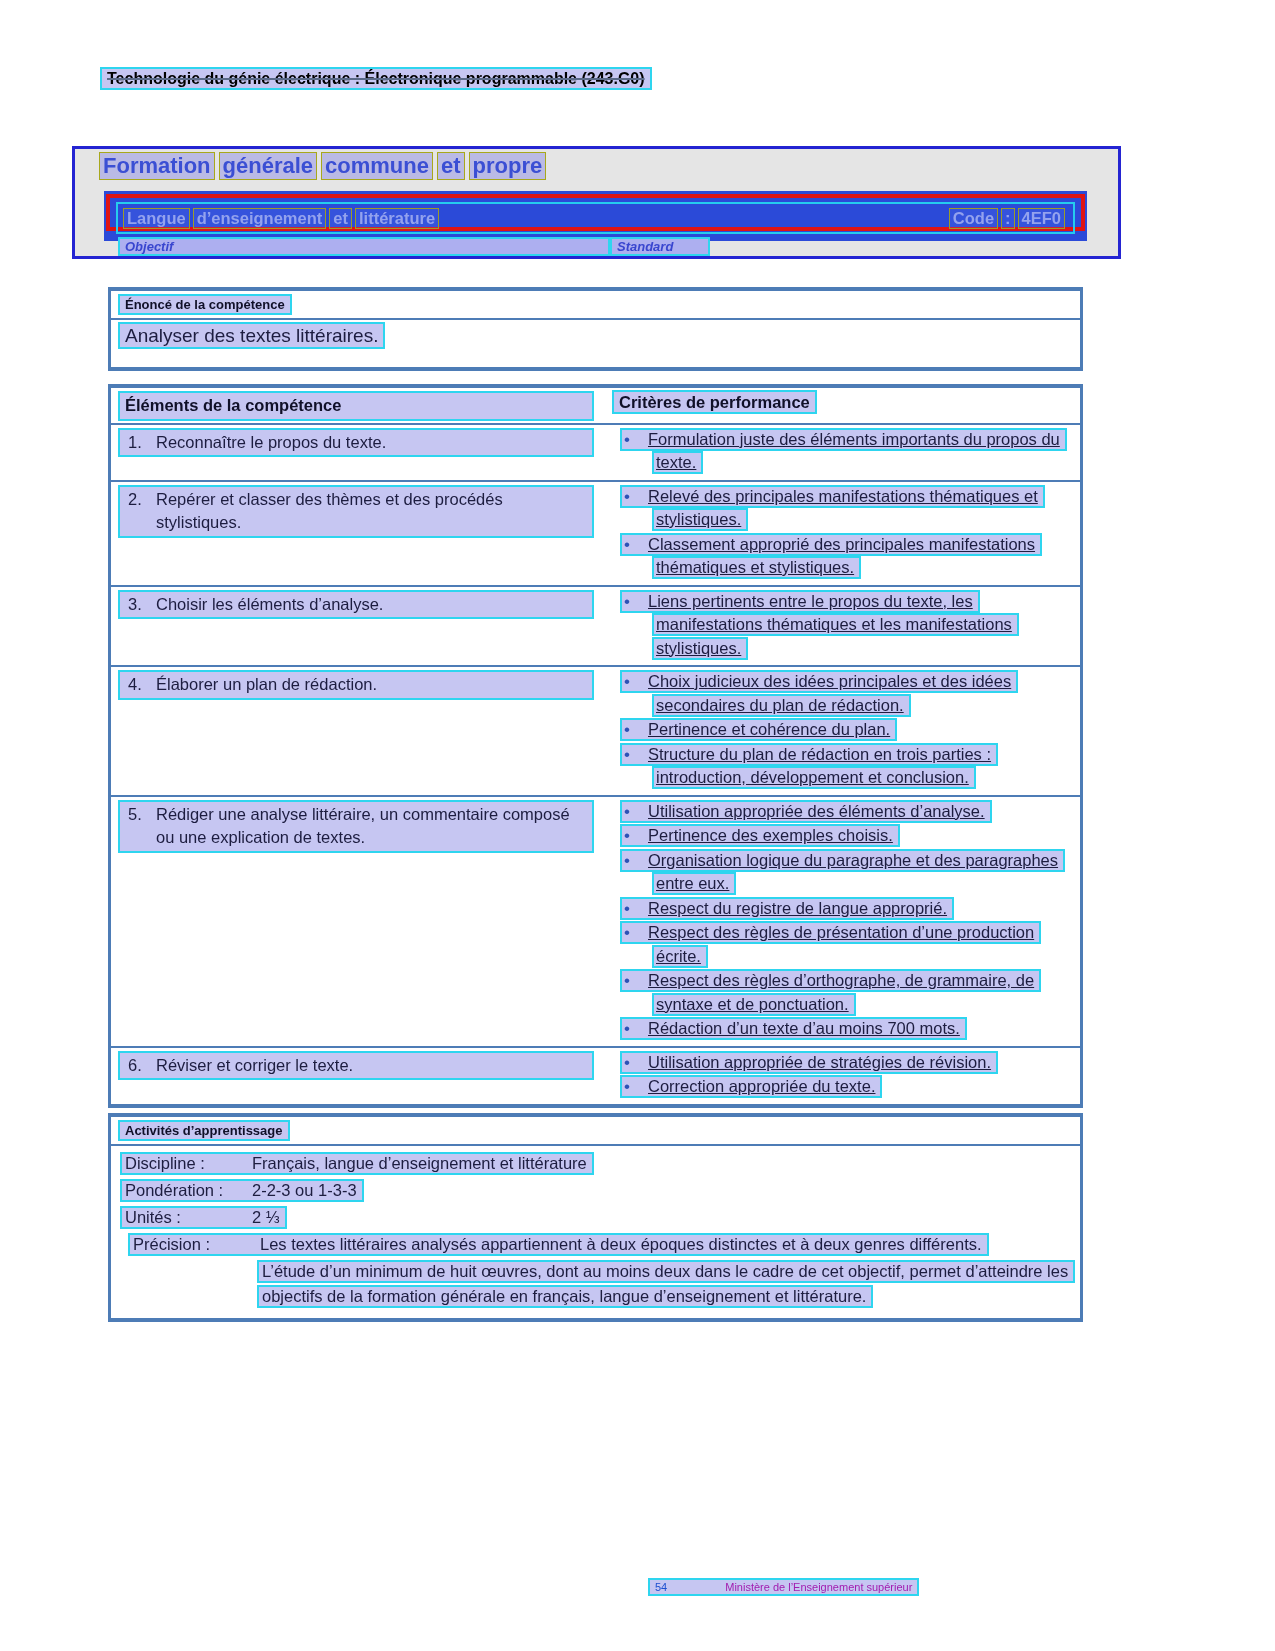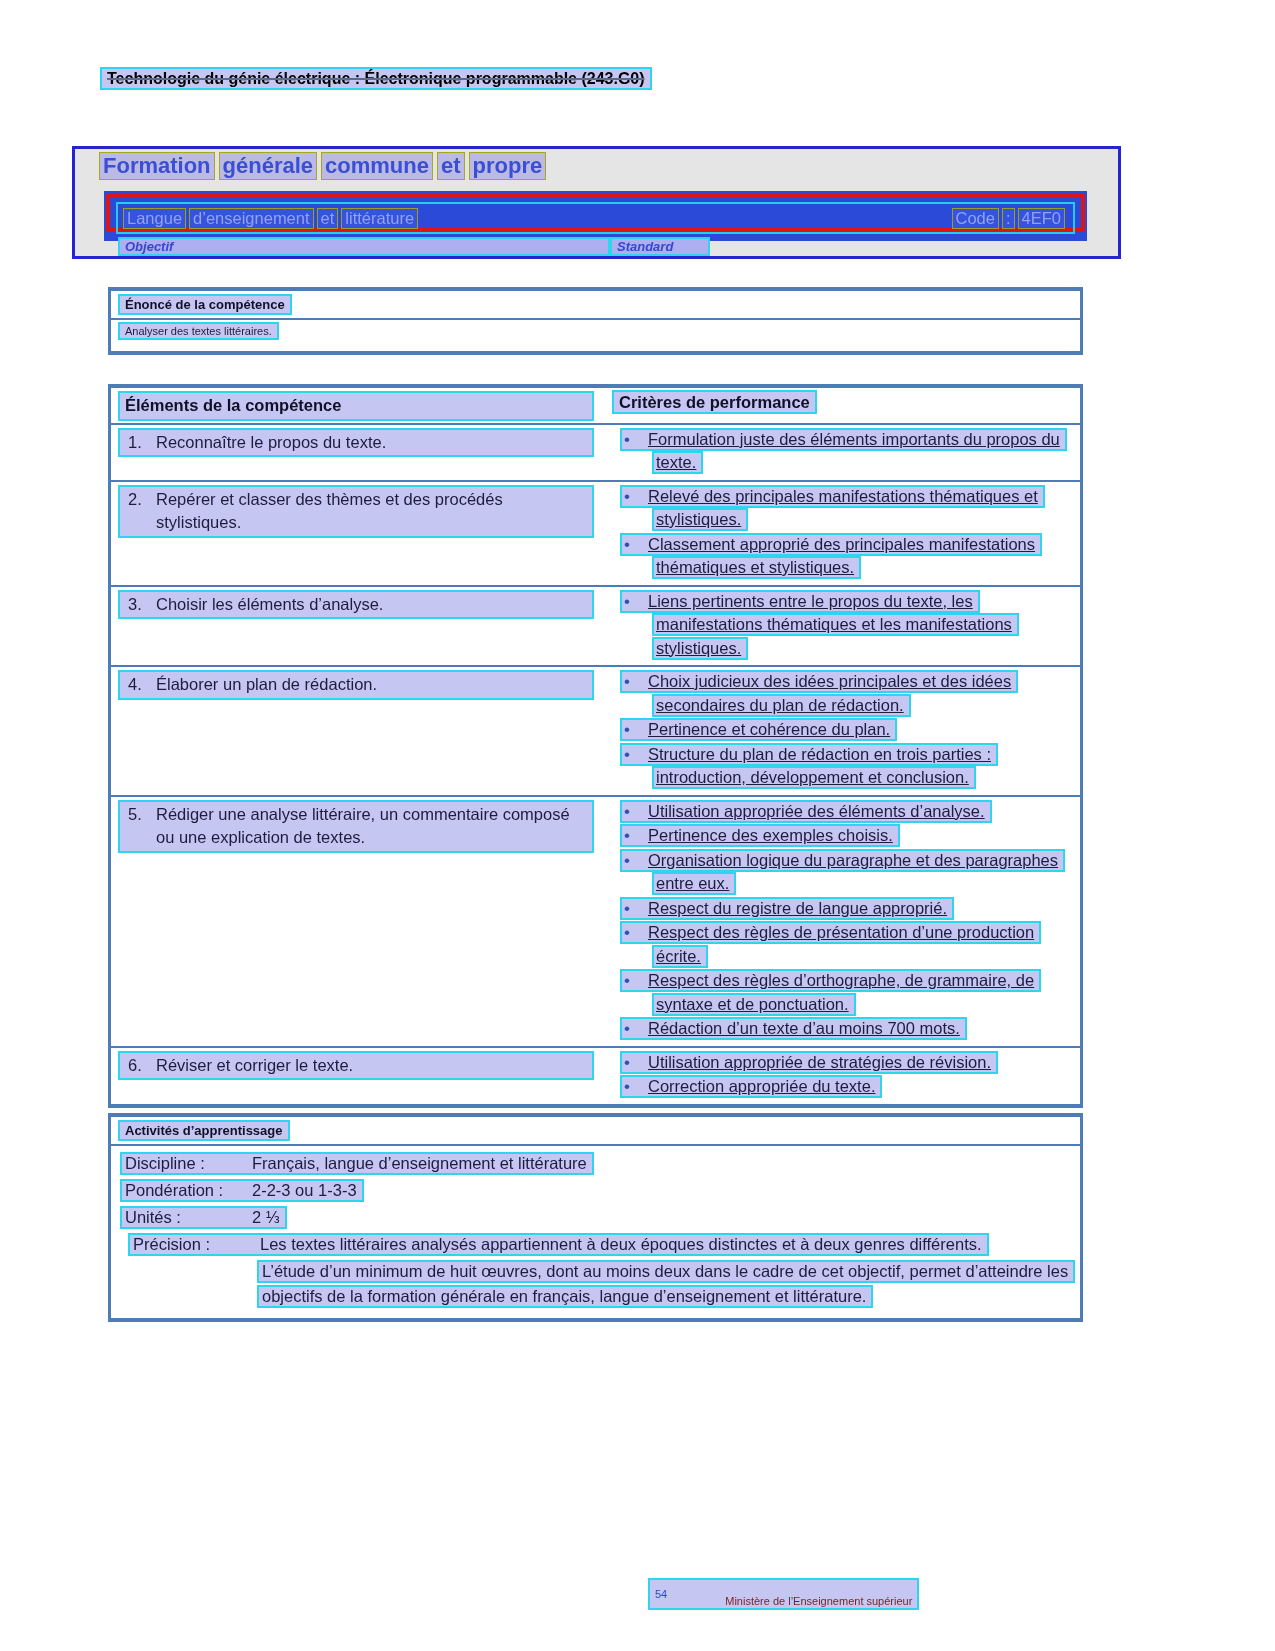--- a/index.html
+++ b/index.html
@@ -19,37 +19,37 @@
   .title-block{position:absolute;left:72px;top:146px;width:1049px;height:113px;
     background:#e5e5e5;border:3px solid #2424d2;box-sizing:border-box;}
   .title-words{position:absolute;left:24px;top:3px;font-size:22px;font-weight:bold;color:#3b4fd4;}
   .word{display:inline-block;border:1px solid #a8a81c;background:rgba(85,85,228,0.30);
     padding:0 3px;margin-right:4px;}
   .course-bar{position:absolute;left:29px;top:42px;width:983px;height:50px;background:#2b4ad8;}
   .red-box{position:absolute;left:2px;right:2px;top:3px;bottom:10px;border:4px solid #df1414;}
   .bar-line{position:absolute;left:6px;right:6px;top:4px;height:28px;border:2px solid #25ccee;
     display:flex;align-items:center;justify-content:space-between;padding:0 5px;
     font-size:16.5px;color:#93a2ee;}
-  .course-bar .word{border-color:#9c9c2a;background:rgba(130,150,255,0.12);margin-right:3px;}
+  .course-bar .word{border-color:#9c9c2a;background:rgba(130,150,255,0.12);margin-right:3px;font-weight:bold;}
   .obj-std-row{position:absolute;left:43px;top:88px;display:flex;
     font-size:13px;font-weight:bold;font-style:italic;color:#3946cf;justify-content:center;}
   .obj-box,.std-box{background:#adaff0;border:2px solid #2ed5ef;box-sizing:border-box;padding:0 5px;}
   .obj-box{width:492px;}
   .std-box{width:100px;}
 
   
   .tbl{position:absolute;left:108px;width:975px;box-sizing:border-box;
     border:3px solid #4d7cb6;border-top-width:4px;border-bottom-width:4px;background:#fff;}
   .tbl-header{border-bottom:2px solid #4d7cb6;padding:6px 6px 6px 7px;
     font-weight:bold;font-size:13px;color:#101028;}
   .tbl-row{border-bottom:2px solid #4d7cb6;display:flex;}
   .tbl-row:last-child,.tbl .no-border{border-bottom:none;}
 
   .t1{top:287px;}
-  .t1 .tbl-body{padding:5px 6px 14px 7px;font-size:11px;}
+  .t1 .tbl-body{padding:5px 6px 20px 7px;font-size:19px;}
 
   .t2{top:384px;}
   .t2-head{display:flex;border-bottom:2px solid #4d7cb6;font-weight:bold;font-size:17px;color:#101028;}
   .t2-head .cell-left,.t2 .cell-left{width:489px;box-sizing:border-box;}
   .t2-head .cell-right,.t2 .cell-right{flex:1;box-sizing:border-box;}
   .t2-head .cell-left{padding:6px 6px 6px 7px;}
   .t2-head .cell-right{padding:6px 6px 6px 12px;}
   .hl-block{display:block;background:#c6c6f2;border:2px solid #2ed5ef;padding:1px 5px;}
   .t2 .cell-left{padding:3px 6px 2px 7px;font-size:16.5px;line-height:23.5px;}
   .t2 .cell-right{padding:3px 8px 4px 12px;font-size:16.5px;line-height:23.5px;}
@@ -66,21 +66,21 @@
   .act-row{padding:1px 2px;}
   .act-label{display:inline-block;width:127px;text-indent:0;}
   .act-row.hang{padding-left:139px;text-indent:-129px;max-width:838px;}
   .act-row.cont{padding-left:139px;max-width:838px;}
   .act-row .hl{padding:0 5px 1px 3px;}
 
   
   .footer{position:absolute;left:648px;top:1578px;font-size:11px;}
   .footer .hl{display:inline-flex;align-items:center;}
   .footer .page-num{color:#1d4fd0;margin-right:58px;}
-  .footer .ministry{color:#7f1d1d;margin-top:14px;}
+  .footer .ministry{color:#a21caf;}
 </style>
 </head>
 <body>
 
 <div class="page">
 
   <div class="running-header">
     <span class="hl">Technologie du génie électrique : Électronique programmable (243.G0)</span>
   </div>
 

